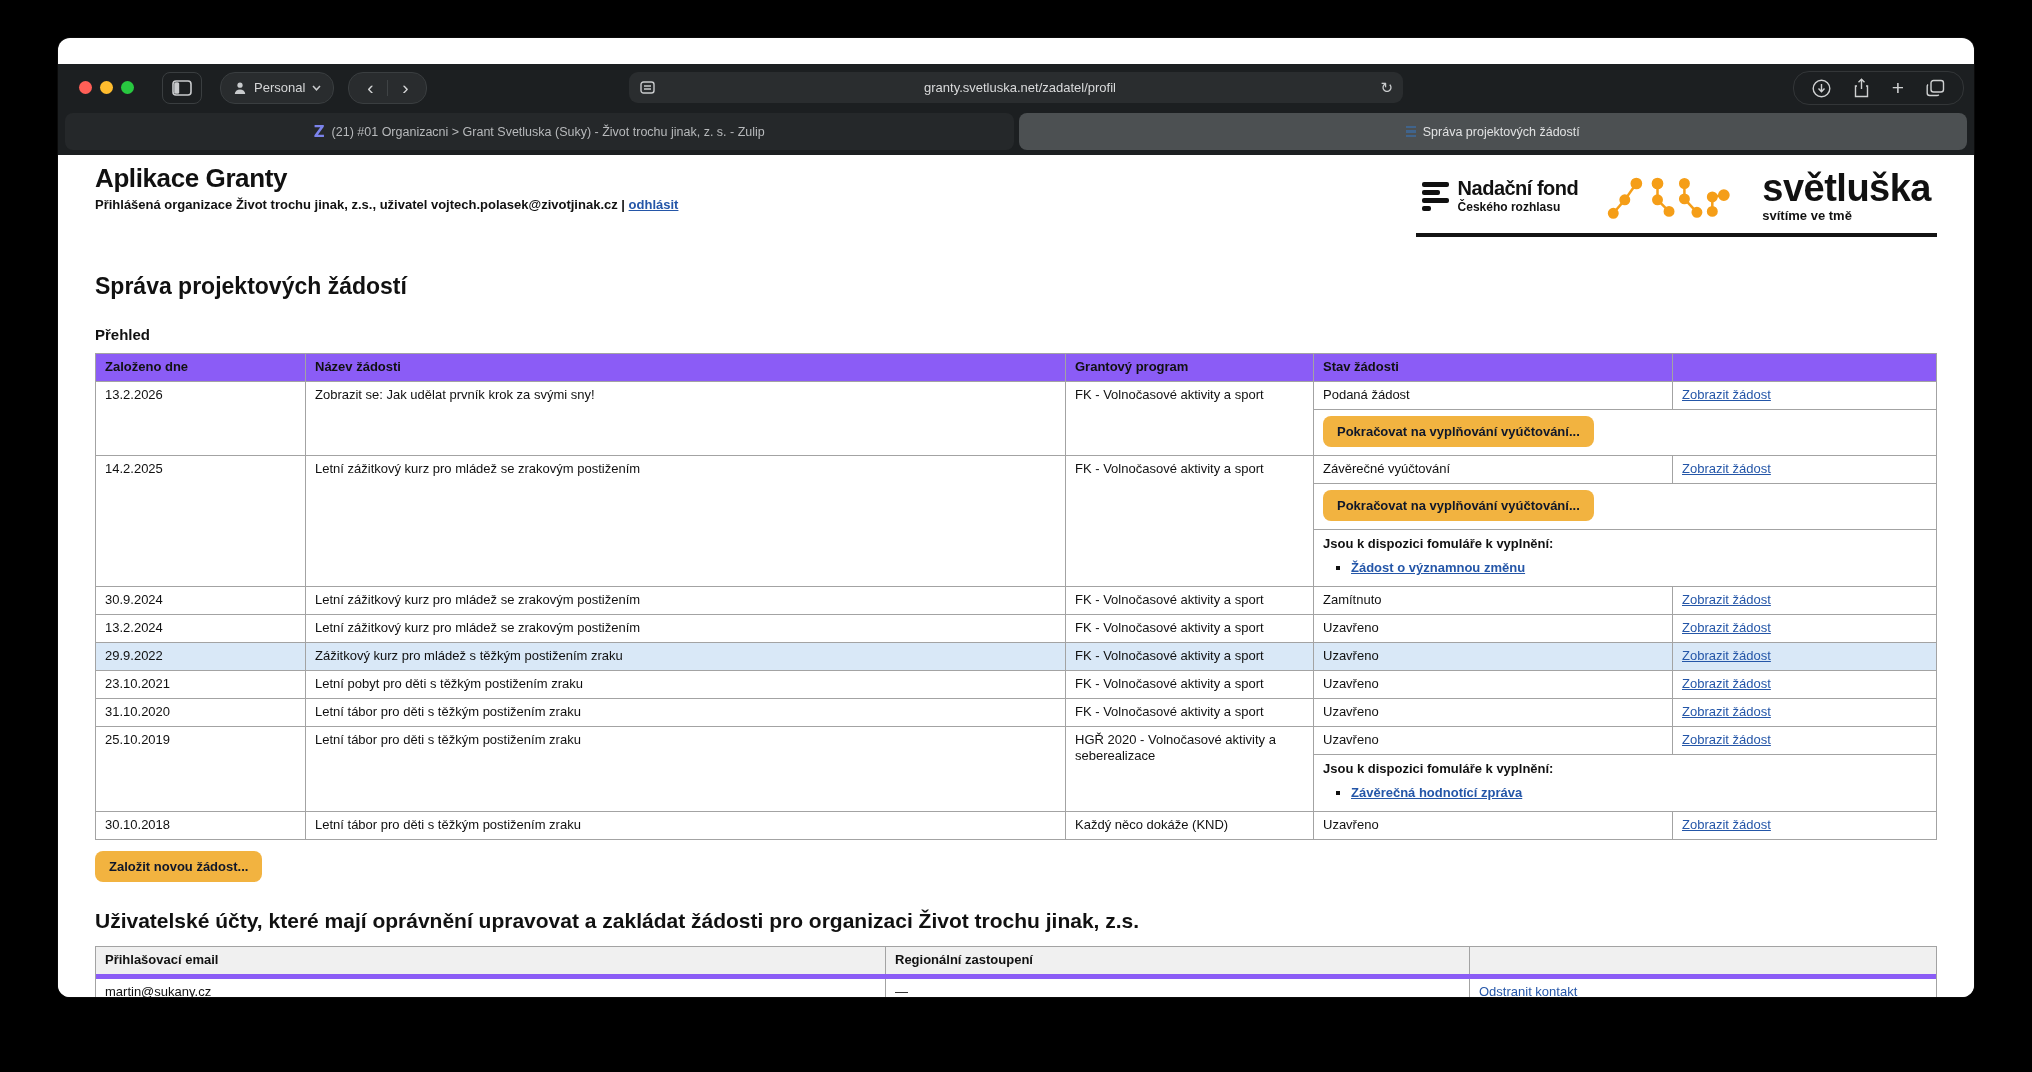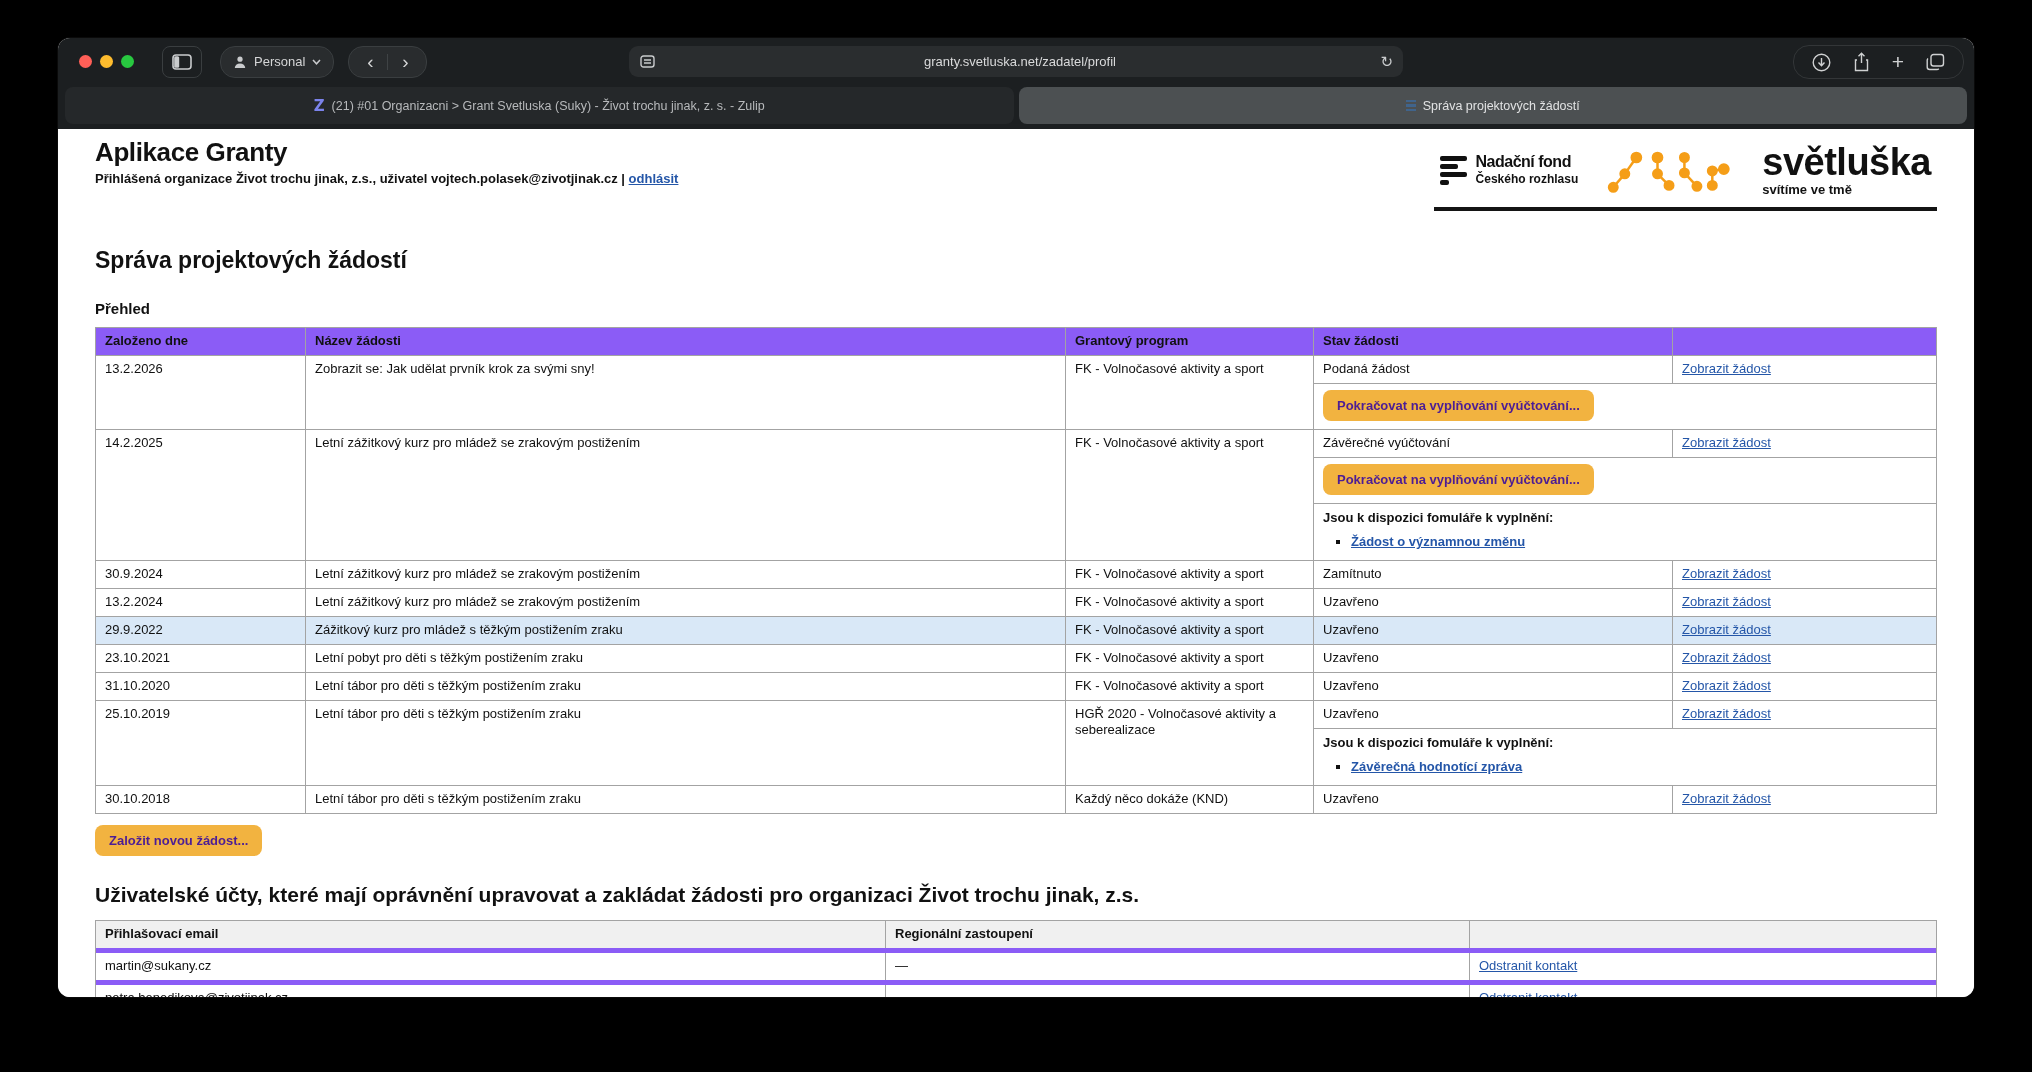--- a/index.html
+++ b/index.html
@@ -1,21 +1,21 @@
 <!DOCTYPE html>
 <html style="--accent: #f2b340; --link: #2456a8; --highlight: #d9e8f7;"><head>
 <meta charset="utf-8">
 <style>
   html,body{margin:0;padding:0;background:#000;}
   .screen{position:relative;width:2032px;height:1072px;background:#000;overflow:hidden;
           font-family:"Liberation Sans",sans-serif;}
   .window{position:absolute;left:58px;top:38px;width:1916px;height:959px;border-radius:12px;
           overflow:hidden;background:#fff;box-shadow:0 0 0 1px #0a0a0a;}
   
-  .toolbar{height:47px;background:#1c1f21;display:flex;align-items:center;position:relative;}
+  .toolbar{height:47px;background:#1c1f21;display:flex;align-items:center;position:relative;margin-top:26px;}
   .lights{display:flex;gap:8px;margin-left:21px;}
   .light{width:13px;height:13px;border-radius:50%;}
   .l-red{background:#ff5f57}.l-yellow{background:#febc2e}.l-green{background:#28c840}
   .chrome-btn{display:flex;align-items:center;justify-content:center;color:#c9cbcd;}
   .pill{background:#292c2e;border:1px solid #3a3e40;border-radius:15px;height:30px;
         display:flex;align-items:center;color:#d5d6d7;font-size:13px;}
   .sidebar-btn{margin-left:28px;width:38px;height:30px;border:1px solid #3a3e40;border-radius:8px;}
   .profile-pill{margin-left:18px;padding:0 12px;gap:7px;}
   .navs{margin-left:14px;padding:0 4px;gap:0;background:#292c2e;}
   .nav-seg{width:34px;text-align:center;font-size:19px;color:#d5d6d7;line-height:28px;}
@@ -40,21 +40,21 @@
   
   .page{position:relative;height:875px;background:#fff;color:#111;padding:8px 37px 0;box-sizing:border-box;overflow:hidden;}
   .site-header{display:flex;justify-content:space-between;align-items:flex-start;}
   .app-title{font-size:26px;font-weight:bold;margin:0;letter-spacing:-0.4px;}
   .login-line{font-size:13px;font-weight:bold;margin-top:3px;}
   a,.link{color:var(--link,#2456a8);text-decoration:underline;cursor:pointer;}
   .logo-banner{display:flex;align-items:center;gap:28px;padding:4px 6px 10px;border-bottom:4px solid #141414;margin-top:2px;}
   .nf-logo{display:flex;align-items:center;gap:9px;}
   .nf-bars i{display:block;background:#101010;border-radius:2px;height:5px;margin-bottom:3px;}
   .nf-b1{width:27px}.nf-b2{width:18px}.nf-b3{width:27px}.nf-b4{width:9px;margin-bottom:0!important}
-  .nf-title{font-size:16px;font-weight:bold;letter-spacing:-0.5px;line-height:1;}
+  .nf-title{font-size:20px;font-weight:bold;letter-spacing:-0.5px;line-height:1;}
   .nf-sub{font-size:12px;font-weight:bold;margin-top:2px;}
   .sv-title{font-size:38px;font-weight:bold;letter-spacing:-0.5px;line-height:1;}
   .sv-sub{font-size:13px;font-weight:bold;margin-top:1px;}
   .page-title{font-size:23px;font-weight:bold;margin:36px 0 0;}
   .overview-heading{font-size:15px;font-weight:bold;margin:26px 0 0;}
   
   .tbl{border:1px solid #a3a3a3;width:1842px;box-sizing:border-box;margin-top:10px;font-size:13px;}
   .req-head{display:grid;grid-template-columns:210px 760px 248px 359px 1fr;background:#8b5cf6;font-weight:bold;}
   .req-head .hc{padding:5px 9px;border-right:1px solid #a3a3a3;min-height:27px;box-sizing:border-box;}
   .req-head .hc:last-child{border-right:none;}
@@ -64,21 +64,21 @@
   .status-line{display:grid;grid-template-columns:359px 1fr;}
   .status-line .st{padding:5px 9px;border-right:1px solid #a3a3a3;box-sizing:border-box;min-height:27px;}
   .status-line .vw{padding:5px 9px;}
   .sub-btn-area{border-top:1px solid #a3a3a3;padding:6px 9px 8px;}
   .forms-area{border-top:1px solid #a3a3a3;padding:6px 9px 9px;}
   .forms-label{font-weight:bold;}
   .forms-area ul{margin:9px 0 2px;padding-left:28px;list-style:square;}
   .forms-area li{margin:0;font-weight:bold;}
   .hl{background:var(--highlight,#d9e8f7);}
   .orange-btn{background:var(--accent,#f2b340);border:none;border-radius:8px;padding:8px 14px;
-              font-weight:bold;font-size:13px;font-family:inherit;color:#4c1d95;cursor:pointer;}
+              font-weight:bold;font-size:13px;font-family:inherit;color:#0f172a;cursor:pointer;}
   .new-btn{margin-top:11px;}
   .users-heading{font-size:21px;font-weight:bold;margin:27px 0 0;}
   .usr-head{display:grid;grid-template-columns:790px 584px 1fr;background:#f0f0f0;font-weight:bold;}
   .usr-head .hc{padding:5px 9px;border-right:1px solid #a3a3a3;min-height:27px;box-sizing:border-box;}
   .usr-head .hc:last-child{border-right:none;}
   .usr-row{display:grid;grid-template-columns:790px 584px 1fr;border-top:5px solid #8b5cf6;}
   .usr-row .rc:last-child,.status-line .vw{border-right:none;}
   .utbl{margin-top:13px;}
   svg{display:block;}
 </style>

